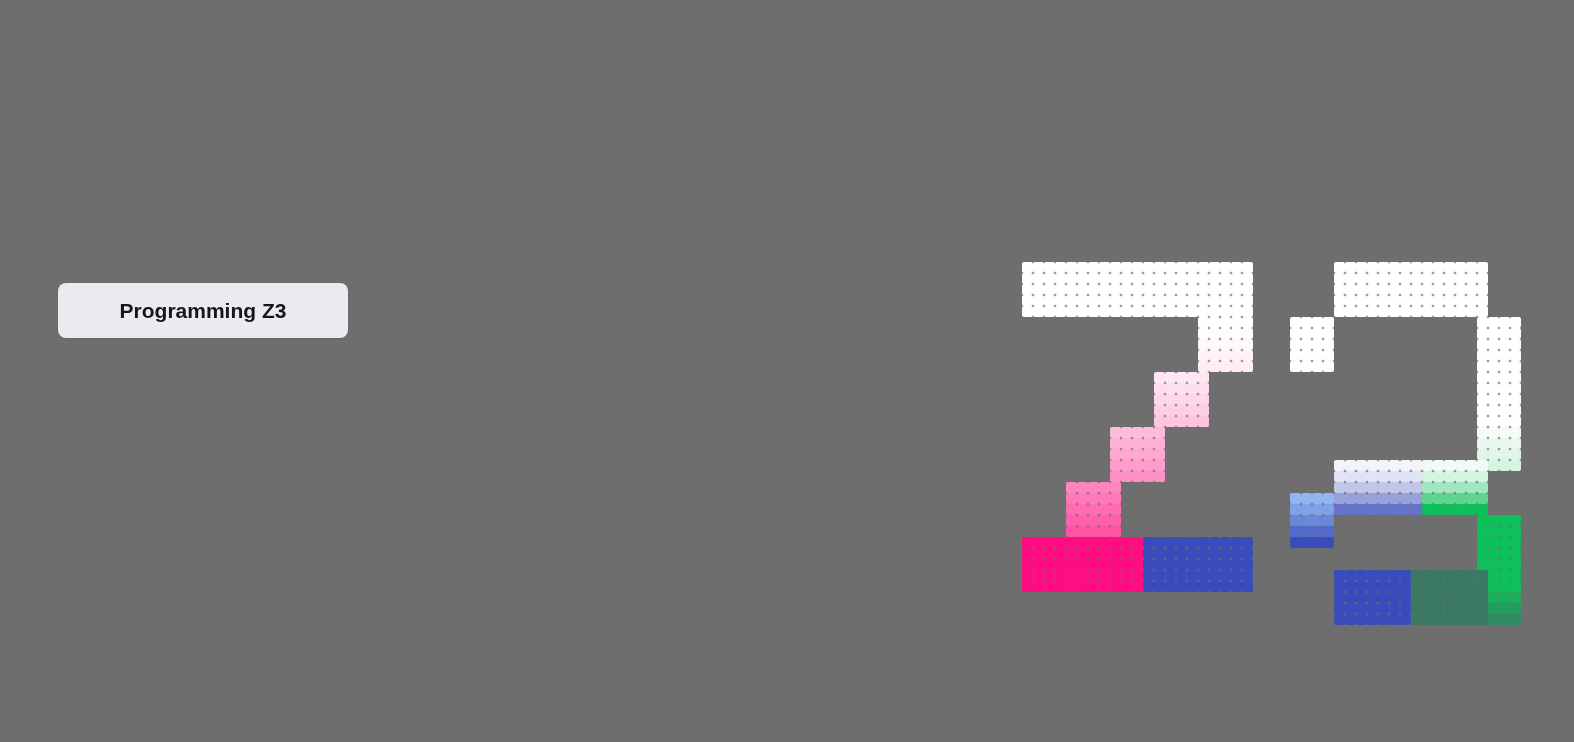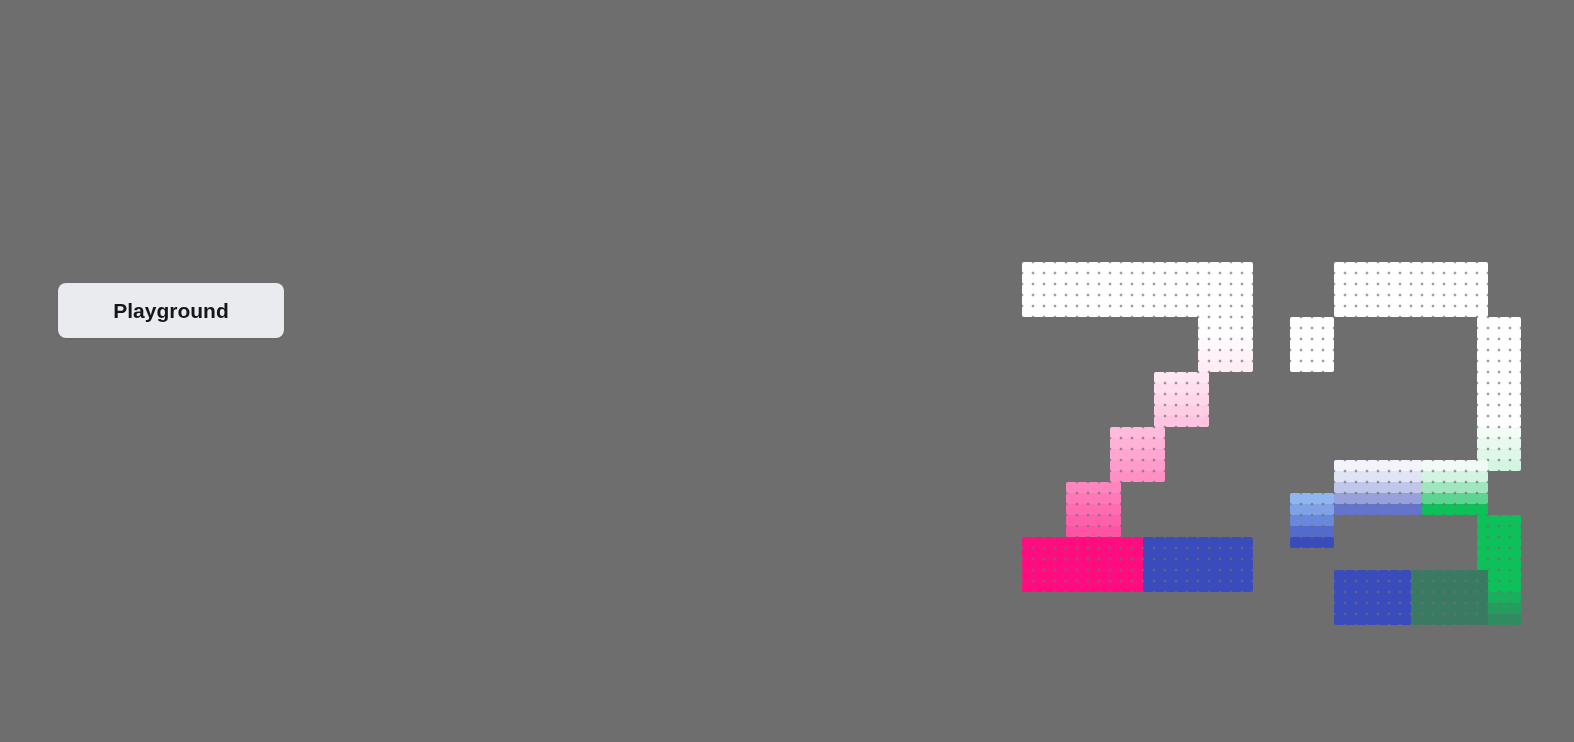--- a/index.html
+++ b/index.html
@@ -96,21 +96,21 @@
   }
 </style>
 </head>
 <body>
 
 <div id="hero">
 
   <div id="hero-content">
 
     <div id="cta-row">
-      <button id="btn-playground" class="cta-button">Playground</button>
+      <button id="btn-programming" class="cta-button">Programming Z3</button>
     </div>
   </div>
 
   <div id="logo-art">
     <div id="glyph-z" class="glyph">
         <div class="pixel" style="left: 0px; top: 0px; background: rgb(255, 255, 255);"></div>
         <div class="pixel" style="left: 11px; top: 0px; background: rgb(255, 255, 255);"></div>
         <div class="pixel" style="left: 22px; top: 0px; background: rgb(255, 255, 255);"></div>
         <div class="pixel" style="left: 33px; top: 0px; background: rgb(255, 255, 255);"></div>
         <div class="pixel" style="left: 44px; top: 0px; background: rgb(255, 255, 255);"></div>

